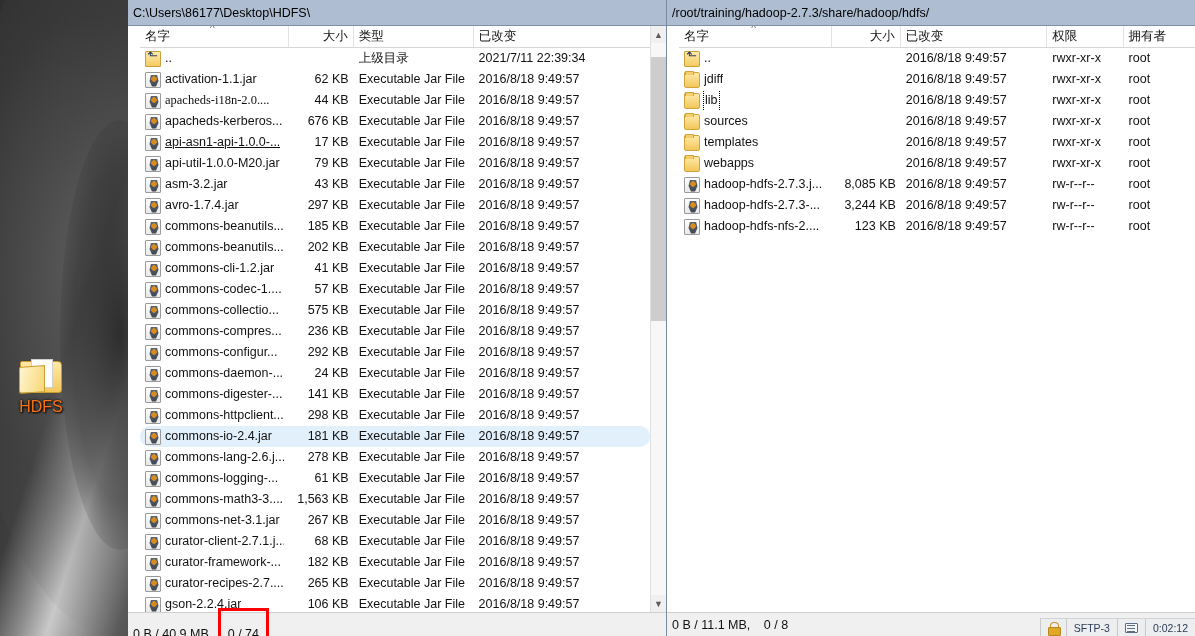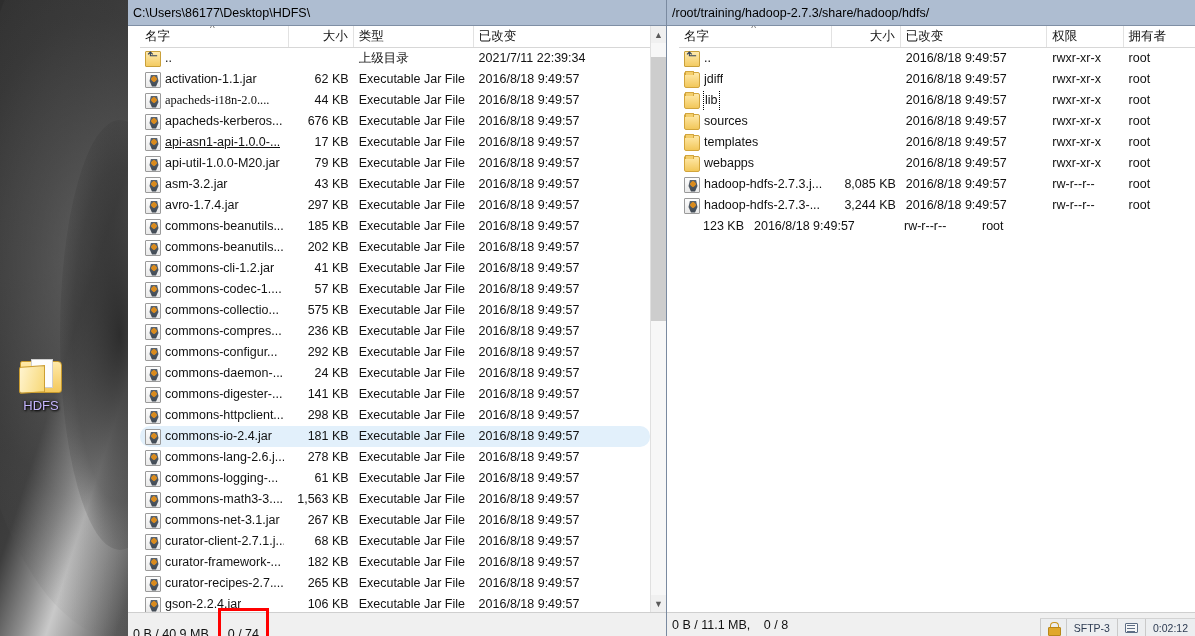--- a/index.html
+++ b/index.html
@@ -56,21 +56,21 @@
     background: #fdfdfd; border: 1px solid #cfcfcf;
   }
   .folder-glyph .front {
     position: absolute; left: 1px; top: 8px; width: 26px; height: 27px;
     background: linear-gradient(105deg, #fff4cf, #f7d877);
     border: 1px solid #cc9f33;
     transform: skewY(-4deg);
     border-radius: 2px 0 0 3px;
   }
   #desktop-icon .label {
-    font-size: 13px; color: #c4b5fd;
+    font-size: 16px; color: #f97316;
     text-shadow: 0 0 3px #000, 1px 1px 2px #000;
     font-family: "Liberation Sans", sans-serif;
   }
 
   
   #ftp-window {
     position: absolute; left: 128px; top: 0;
     width: 1067px; height: 636px;
     display: flex;
     background: #f0f0f0;
@@ -616,20 +616,24 @@
               <div class="c name" style="width: 157px;">
                 <span class="ic jar"></span>
                 <span class="txt">hadoop-hdfs-2.7.3-...</span>
               </div>
               <div class="c num" style="width: 70px;">3,244 KB</div>
               <div class="c" style="width: 150px;">2016/8/18 9:49:57</div>
               <div class="c" style="width: 78px;">rw-r--r--</div>
               <div class="c" style="width: 73px;">root</div>
             </div>
             <div class="row">
+              <div class="c name" style="width: 157px;">
+                <span class="ic jar"></span>
+                <span class="txt">hadoop-hdfs-nfs-2....</span>
+              </div>
               <div class="c num" style="width: 70px;">123 KB</div>
               <div class="c" style="width: 150px;">2016/8/18 9:49:57</div>
               <div class="c" style="width: 78px;">rw-r--r--</div>
               <div class="c" style="width: 73px;">root</div>
             </div>
           </div>
       </div>
     </div>
 
     <div class="status-bar">

